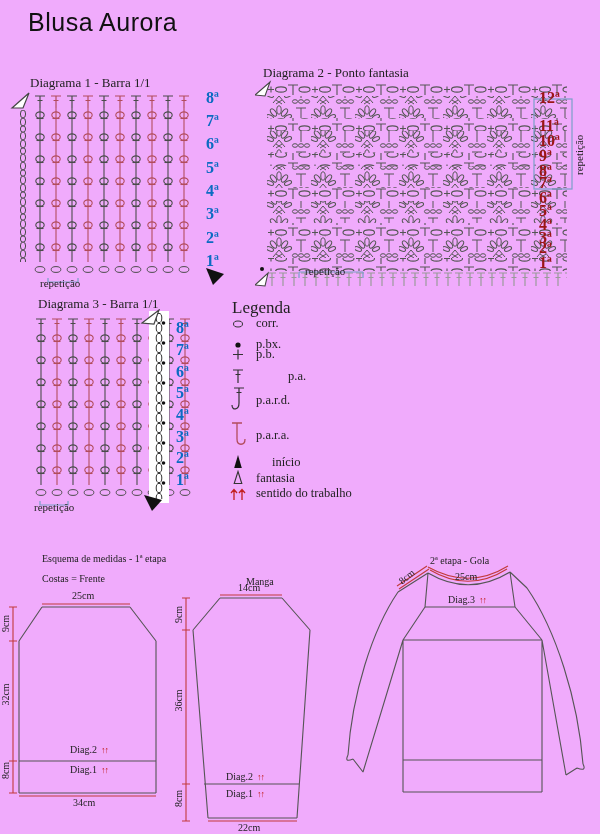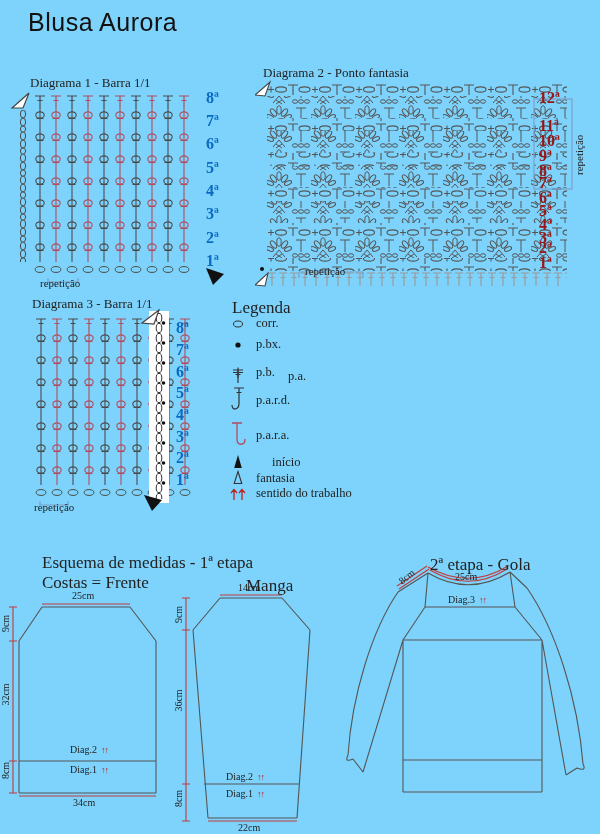--- a/index.html
+++ b/index.html
@@ -1,34 +1,34 @@
 <!DOCTYPE html>
 <html><head>
 <meta charset="utf-8">
 <style>
   html,body{margin:0;padding:0;background:#fff;}
-  .page{position:relative;width:600px;height:834px;background:#7dd3fc;overflow:hidden;
+  .page{position:relative;width:600px;height:834px;background:#f0abfc;overflow:hidden;
         font-family:"Liberation Serif", serif;color:#1a1a1a;}
   .abs{position:absolute;}
   .page-title{font-family:"Liberation Sans", sans-serif;font-size:25px;font-weight:500;
               letter-spacing:.5px;color:#111;}
   .diag-title{font-size:13px;color:#222;white-space:nowrap;}
   .rep-label{font-size:11px;color:#222;white-space:nowrap;}
   .row-num{font-size:16px;font-weight:bold;white-space:nowrap;}
   .row-blue{color:#0b6bc2;}
   .row-red{color:#9b1515;}
   .legend-title{font-size:17px;color:#222;}
   .legend-label{font-size:12.5px;color:#222;white-space:nowrap;}
   .legend-item{position:absolute;left:4px;display:flex;align-items:center;gap:8px;}
   .meas{font-size:10px;color:#222;white-space:nowrap;}
   .rot{transform:rotate(-90deg);transform-origin:center;width:30px;text-align:center;display:block;}
   .vtext{writing-mode:vertical-rl;transform:rotate(180deg);font-size:11px;color:#222;}
   .diag-label{font-size:10px;color:#222;white-space:nowrap;display:flex;gap:4px;align-items:center;}
   .red-arrows{color:#c22020;font-weight:bold;font-size:9px;letter-spacing:-1px;}
-  .sec-title{font-size:17px;color:#222;white-space:nowrap;}
+  .sec-title{font-size:10px;color:#222;white-space:nowrap;}
   svg{display:block;}
 </style>
 </head>
 <body>
 
 <div class="page">
 
   <svg width="0" height="0" style="position:absolute">
     <defs>
       <pattern id="parow" width="32" height="14" patternUnits="userSpaceOnUse">
@@ -165,21 +165,21 @@
     <span class="abs row-num row-red" style="left:284px;top:137px;">5ª</span>
     <span class="abs row-num row-red" style="left:284px;top:151px;">4ª</span>
     <span class="abs row-num row-red" style="left:284px;top:164px;">3ª</span>
     <span class="abs row-num row-red" style="left:284px;top:174px;">2ª</span>
     <span class="abs row-num row-red" style="left:284px;top:189px;">1ª</span>
     <span class="abs vtext" style="left:318px;top:24px;height:86px;">repetição</span>
     <span class="abs rep-label" style="left:50px;top:200px;">repetição</span>
   </div>
 
   <div class="abs" style="left:18px;top:293px;width:210px;height:235px;">
-    <span class="abs diag-title" style="left:14px;top:3px;text-align:right;">Diagrama 3 - Barra 1/1</span>
+    <span class="abs diag-title" style="left:20px;top:3px;text-align:right;">Diagrama 3 - Barra 1/1</span>
     <svg class="abs" style="left:0;top:16px;" width="210" height="208">
       <g transform="translate(15,8)">
           <rect width="160" height="14" fill="url(#parow)"></rect>
         </g>
       <g transform="translate(15,22)">
           <rect width="160" height="154" fill="url(#rib)"></rect>
         </g>
       <g transform="translate(15,178)">
           <rect width="160" height="11" fill="url(#chrow)"></rect>
         </g>
@@ -209,21 +209,21 @@
           <ellipse cx="8" cy="6" rx="4.5" ry="3" stroke="#333" fill="none"></ellipse>
         </svg>
       <span class="legend-label">corr.</span>
     </div>
     <div class="legend-item" style="top:41px;">
       <svg width="18" height="12">
           <circle cx="8" cy="6" r="2.6" fill="#111"></circle>
         </svg>
       <span class="legend-label">p.bx.</span>
     </div>
-    <div class="legend-item" style="top:69px;">
+    <div class="legend-item" style="top:51px;">
       <svg width="18" height="13">
           <path d="M3,6.5 H13 M8,1.5 V11.5" stroke="#333" fill="none" stroke-width="1.2"></path>
         </svg>
       <span class="legend-label">p.b.</span>
     </div>
     <div class="legend-item" style="top:72px;gap:40px;">
       <svg width="18" height="16">
           <path d="M3,2 H13 M5.5,6.5 H10.5 M8,2 V15" stroke="#333" fill="none" stroke-width="1.2"></path>
         </svg>
       <span class="legend-label">p.a.</span>

